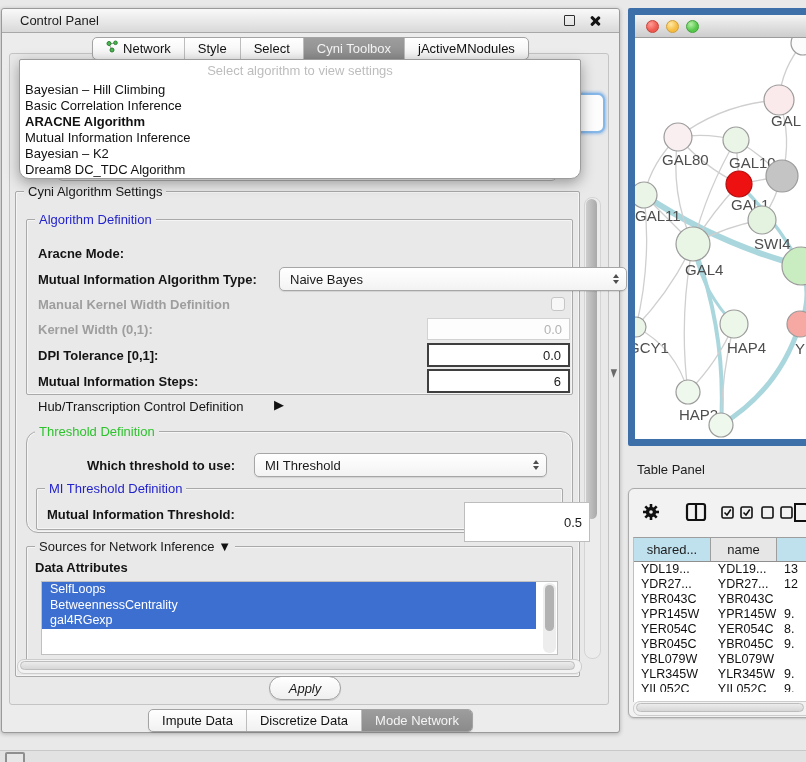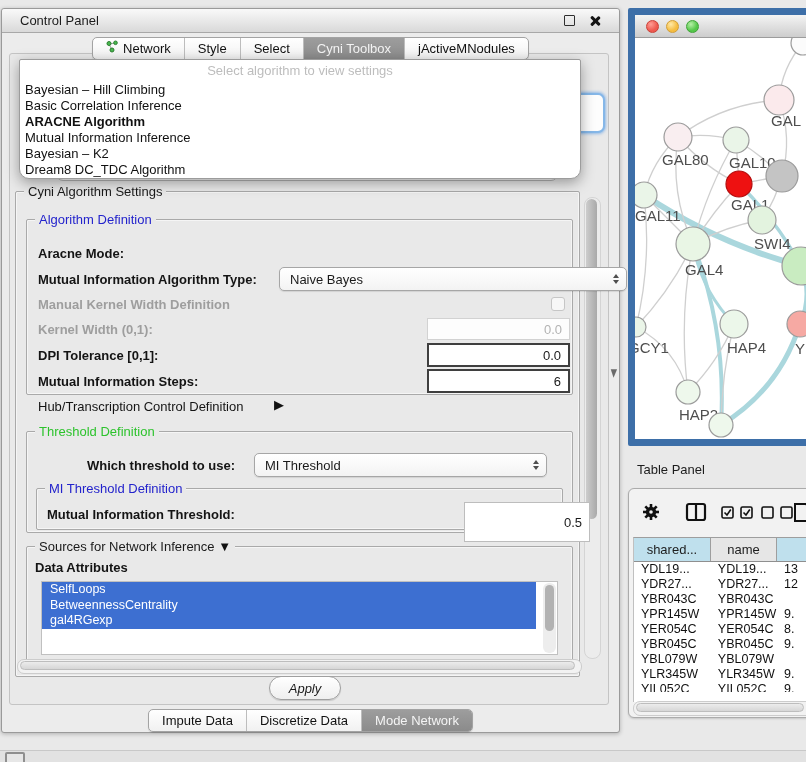--- a/index.html
+++ b/index.html
@@ -208,21 +208,21 @@
 
   <span class="lbl" style="left:36px;top:339px;">DPI Tolerance [0,1]:</span>
   <div class="field focused" style="left:425px;top:334px;width:143px;height:24px;">0.0</div>
 
   <span class="lbl" style="left:36px;top:365px;">Mutual Information Steps:</span>
   <div class="field focused" style="left:425px;top:360px;width:143px;height:24px;">6</div>
 
   <span class="lbl plain" style="left:36px;top:390px;">Hub/Transcription Control Definition</span>
   <span class="tri" style="position:absolute;left:272px;top:388px;font-size:13px;">▶</span>
 
-  <div class="group" style="left:24px;top:422px;width:547px;height:102px;">
+  <div class="group" style="left:24px;top:422px;width:547px;height:102px;border-radius:12px;">
     <span class="gtitle t-green">Threshold Definition</span>
   </div>
   <span class="lbl" style="left:85px;top:449px;">Which threshold to use:</span>
   <div class="combo" style="left:252px;top:444px;width:293px;">
     <span>MI Threshold</span>
     <span class="stepper">
         <span class="arr-up"></span>
         <span class="arr-dn"></span>
       </span>
   </div>

